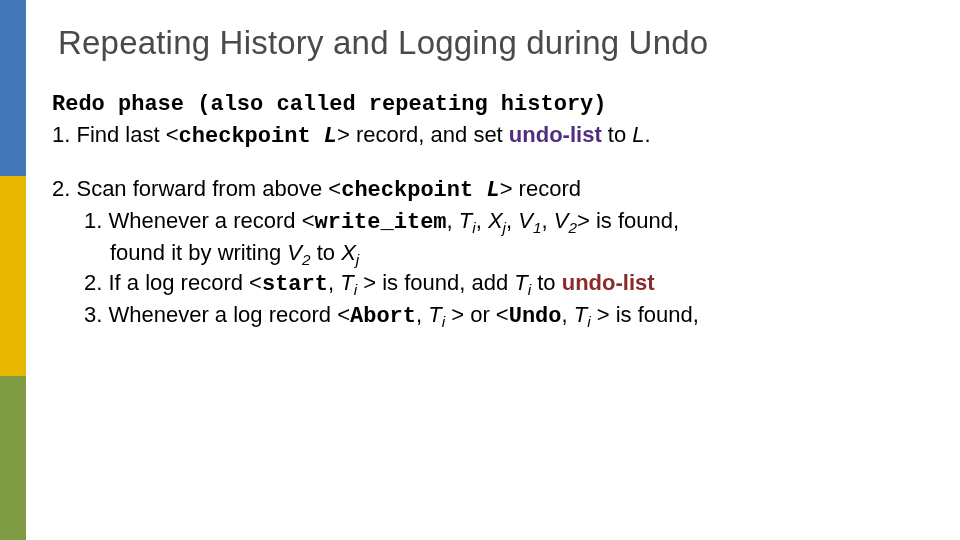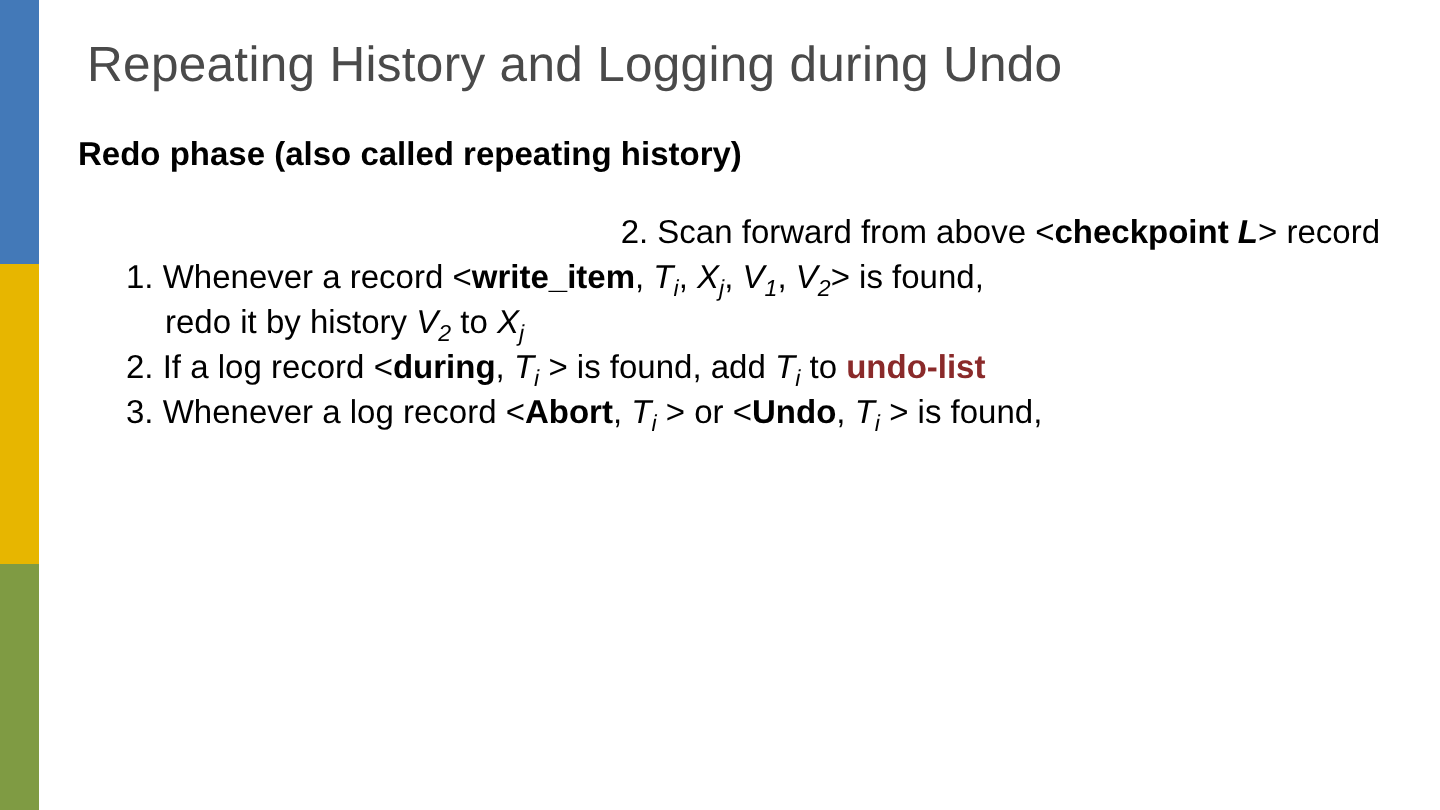--- a/index.html
+++ b/index.html
@@ -42,60 +42,63 @@
     position: absolute;
     left: 52px;
     top: 90px;
     right: 40px;
     font-size: 22px;
     line-height: 1.18;
     color: #000;
   }
 
   .line { margin-bottom: 4px; }
-  .gap-md { margin-top: 26px; text-align: right; }
+  .gap-md { margin-top: 26px; }
   .gap-lg { }
 
   .indent1 { padding-left: 32px; }
   .indent-more { padding-left: 58px; }
 
-  b { font-weight: 700; }
+  b { font-weight: 700; font-family: Liberation Mono, monospace; }
   .ital { font-style: italic; }
   .sub { font-size: 0.7em; vertical-align: sub; line-height: 0; }
   .undo1 { color: #4f2d7f; font-weight: 700; } 
   .undo2 { color: #8a2a2a; font-weight: 700; } 
 </style>
 </head>
 <body>
 
 <div class="slide">
   <div class="accent accent-blue"></div>
   <div class="accent accent-gold"></div>
   <div class="accent accent-olive"></div>
 
   <div class="title">Repeating History and Logging during Undo</div>
 
   <div class="body">
 
     <div class="line"><b>Redo phase (also called repeating history)</b></div>
 
+    <div class="line">
+      <span>1. Find last &lt;</span><b>checkpoint </b><b><span class="ital">L</span></b><span>&gt; record, and set </span><span class="undo1">undo-list</span><span> to </span><span class="ital">L</span><span>.</span>
+    </div>
 
     <div class="line gap-md">
       <span>2. Scan forward from above &lt;</span><b>checkpoint </b><b><span class="ital">L</span></b><span>&gt; record</span>
     </div>
 
     <div class="line gap-lg indent1">
       <span>1. Whenever a  record &lt;</span><b>write_item</b><span>, </span><span class="ital">T</span><span class="ital sub">i</span><span>, </span><span class="ital">X</span><span class="ital sub">j</span><span>,  </span><span class="ital">V</span><span class="ital sub">1</span><span>,  </span><span class="ital">V</span><span class="ital sub">2</span><span>&gt; is found,</span>
     </div>
     <div class="line indent-more">
-      <span>redo it by history </span><span class="ital">V</span><span class="ital sub">2</span><span> to </span><span class="ital">X</span><span class="ital sub">j</span>
+      <span>found it by writing </span><span class="ital">V</span><span class="ital sub">2</span><span> to </span><span class="ital">X</span><span class="ital sub">j</span>
     </div>
 
     <div class="line gap-lg indent1">
-      <span>2.  If a log record &lt;</span><b>during</b><span>, </span><span class="ital">T</span><span class="ital sub">i</span><span> &gt; is found, add </span><span class="ital">T</span><span class="ital sub">i</span><span> to </span><span class="undo2">undo-list</span>
+      <span>2.  If a log record &lt;</span><b>start</b><span>, </span><span class="ital">T</span><span class="ital sub">i</span><span> &gt; is found, add </span><span class="ital">T</span><span class="ital sub">i</span><span> to </span><span class="undo2">undo-list</span>
     </div>
 
     <div class="line gap-lg indent1">
       <span>3. Whenever a log record &lt;</span><b>Abort</b><span>, </span><span class="ital">T</span><span class="ital sub">i</span><span> &gt; or &lt;</span><b>Undo</b><span>, </span><span class="ital">T</span><span class="ital sub">i</span><span> &gt; is found,</span>
     </div>
 
   </div>
 </div>
 
 </body></html>

